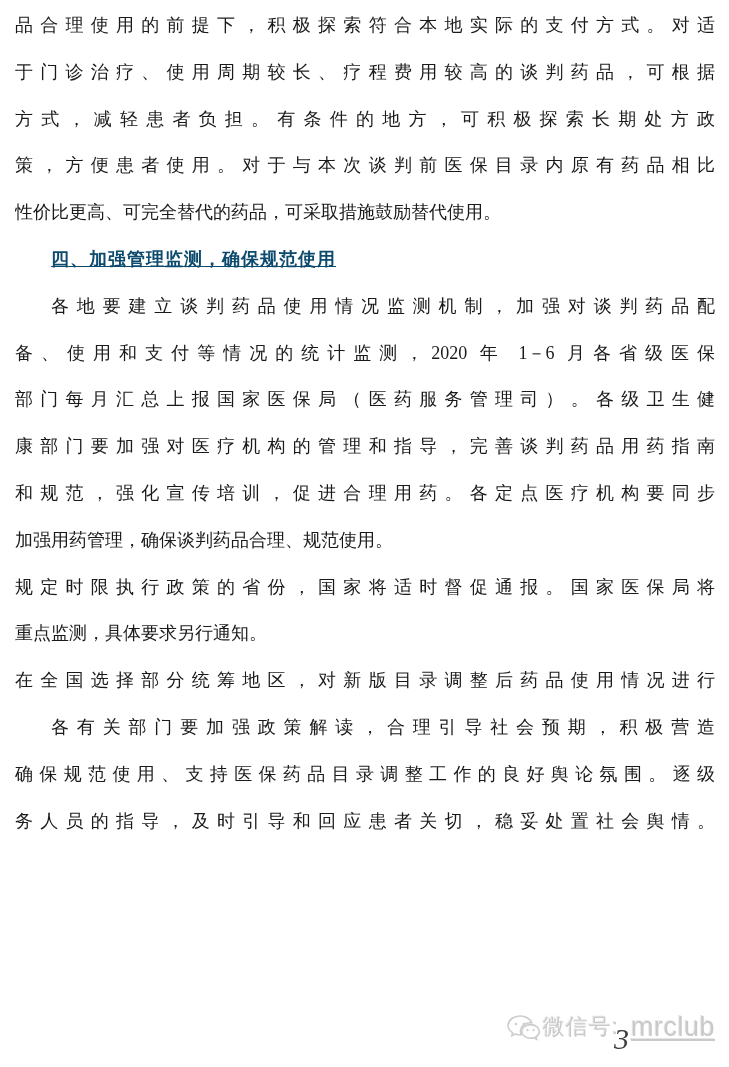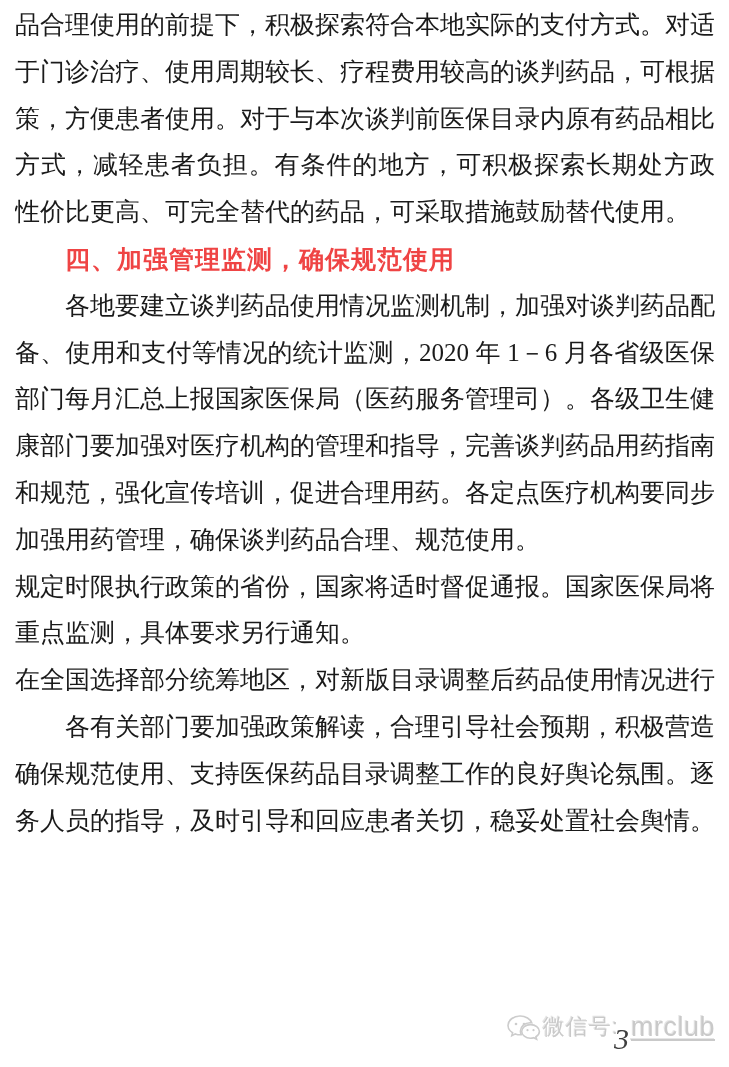--- a/index.html
+++ b/index.html
@@ -17,35 +17,36 @@
   }
   .doc {
     position: absolute;
     left: 15px;
     top: 2px;
     width: 700px;
   }
   .line {
     height: 46.8px;
     line-height: 46.8px;
-    font-size: 25px;
+    font-size: 18px;
     color: #1a1a1a;
     font-family: "Liberation Serif", serif;
     overflow: hidden;
   }
   .line.just {
     text-align: justify;
     text-align-last: justify;
   }
   .line.heading {
     font-family: "Liberation Sans", sans-serif;
     font-weight: 700;
-    color: #ef4444;
+    color: #0c4a6e;
     text-indent: 2em;
     letter-spacing: 1px;
+    text-decoration: underline;
   }
   .line.body-indent {
     text-indent: 2em;
   }
   .footer {
     position: absolute;
     right: 14px;
     bottom: 13px;
     display: flex;
     align-items: flex-start;
@@ -82,22 +83,22 @@
   }
 </style>
 </head>
 <body>
 
 <div class="page">
 
   <div class="doc" id="doc">
       <div class="line body just">品合理使用的前提下，积极探索符合本地实际的支付方式。对适</div>
       <div class="line body just">于门诊治疗、使用周期较长、疗程费用较高的谈判药品，可根据</div>
+      <div class="line body just">方式，减轻患者负担。有条件的地方，可积极探索长期处方政</div>
       <div class="line body just">策，方便患者使用。对于与本次谈判前医保目录内原有药品相比</div>
-      <div class="line body just">方式，减轻患者负担。有条件的地方，可积极探索长期处方政</div>
       <div class="line body">性价比更高、可完全替代的药品，可采取措施鼓励替代使用。</div>
       <div class="line heading">四、加强管理监测，确保规范使用</div>
       <div class="line body-indent just">各地要建立谈判药品使用情况监测机制，加强对谈判药品配</div>
       <div class="line body just">备、使用和支付等情况的统计监测，2020 年 1－6 月各省级医保</div>
       <div class="line body just">部门每月汇总上报国家医保局（医药服务管理司）。各级卫生健</div>
       <div class="line body just">康部门要加强对医疗机构的管理和指导，完善谈判药品用药指南</div>
       <div class="line body just">和规范，强化宣传培训，促进合理用药。各定点医疗机构要同步</div>
       <div class="line body">加强用药管理，确保谈判药品合理、规范使用。</div>
       <div class="line body just">规定时限执行政策的省份，国家将适时督促通报。国家医保局将</div>
       <div class="line body">重点监测，具体要求另行通知。</div>

